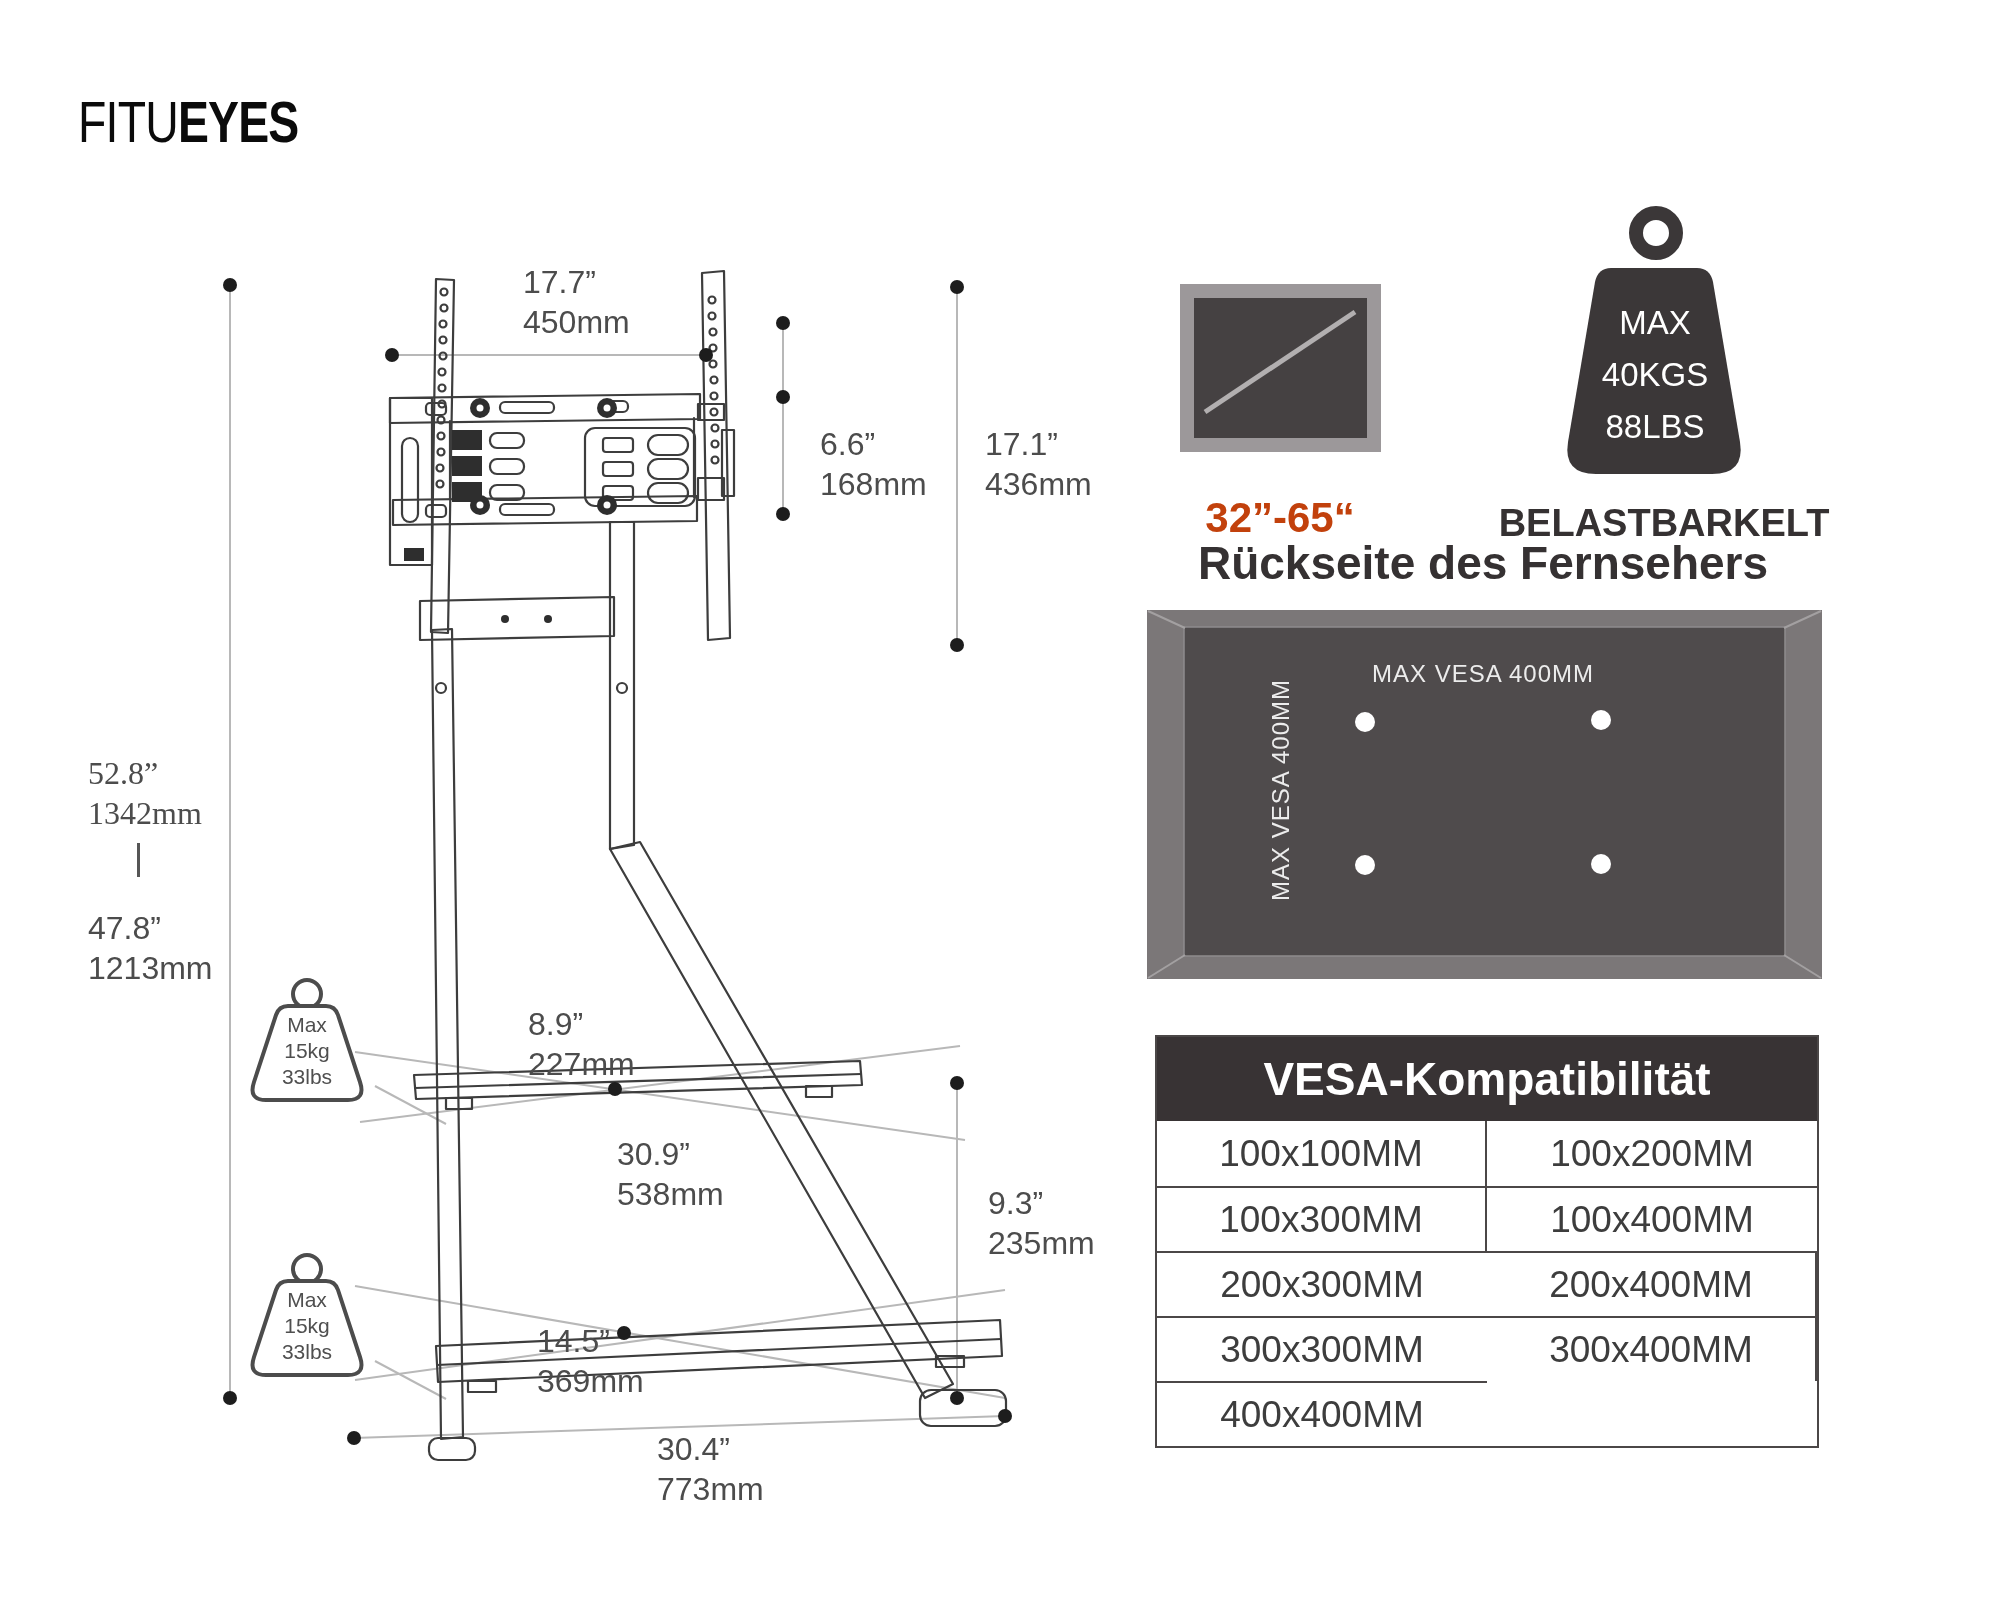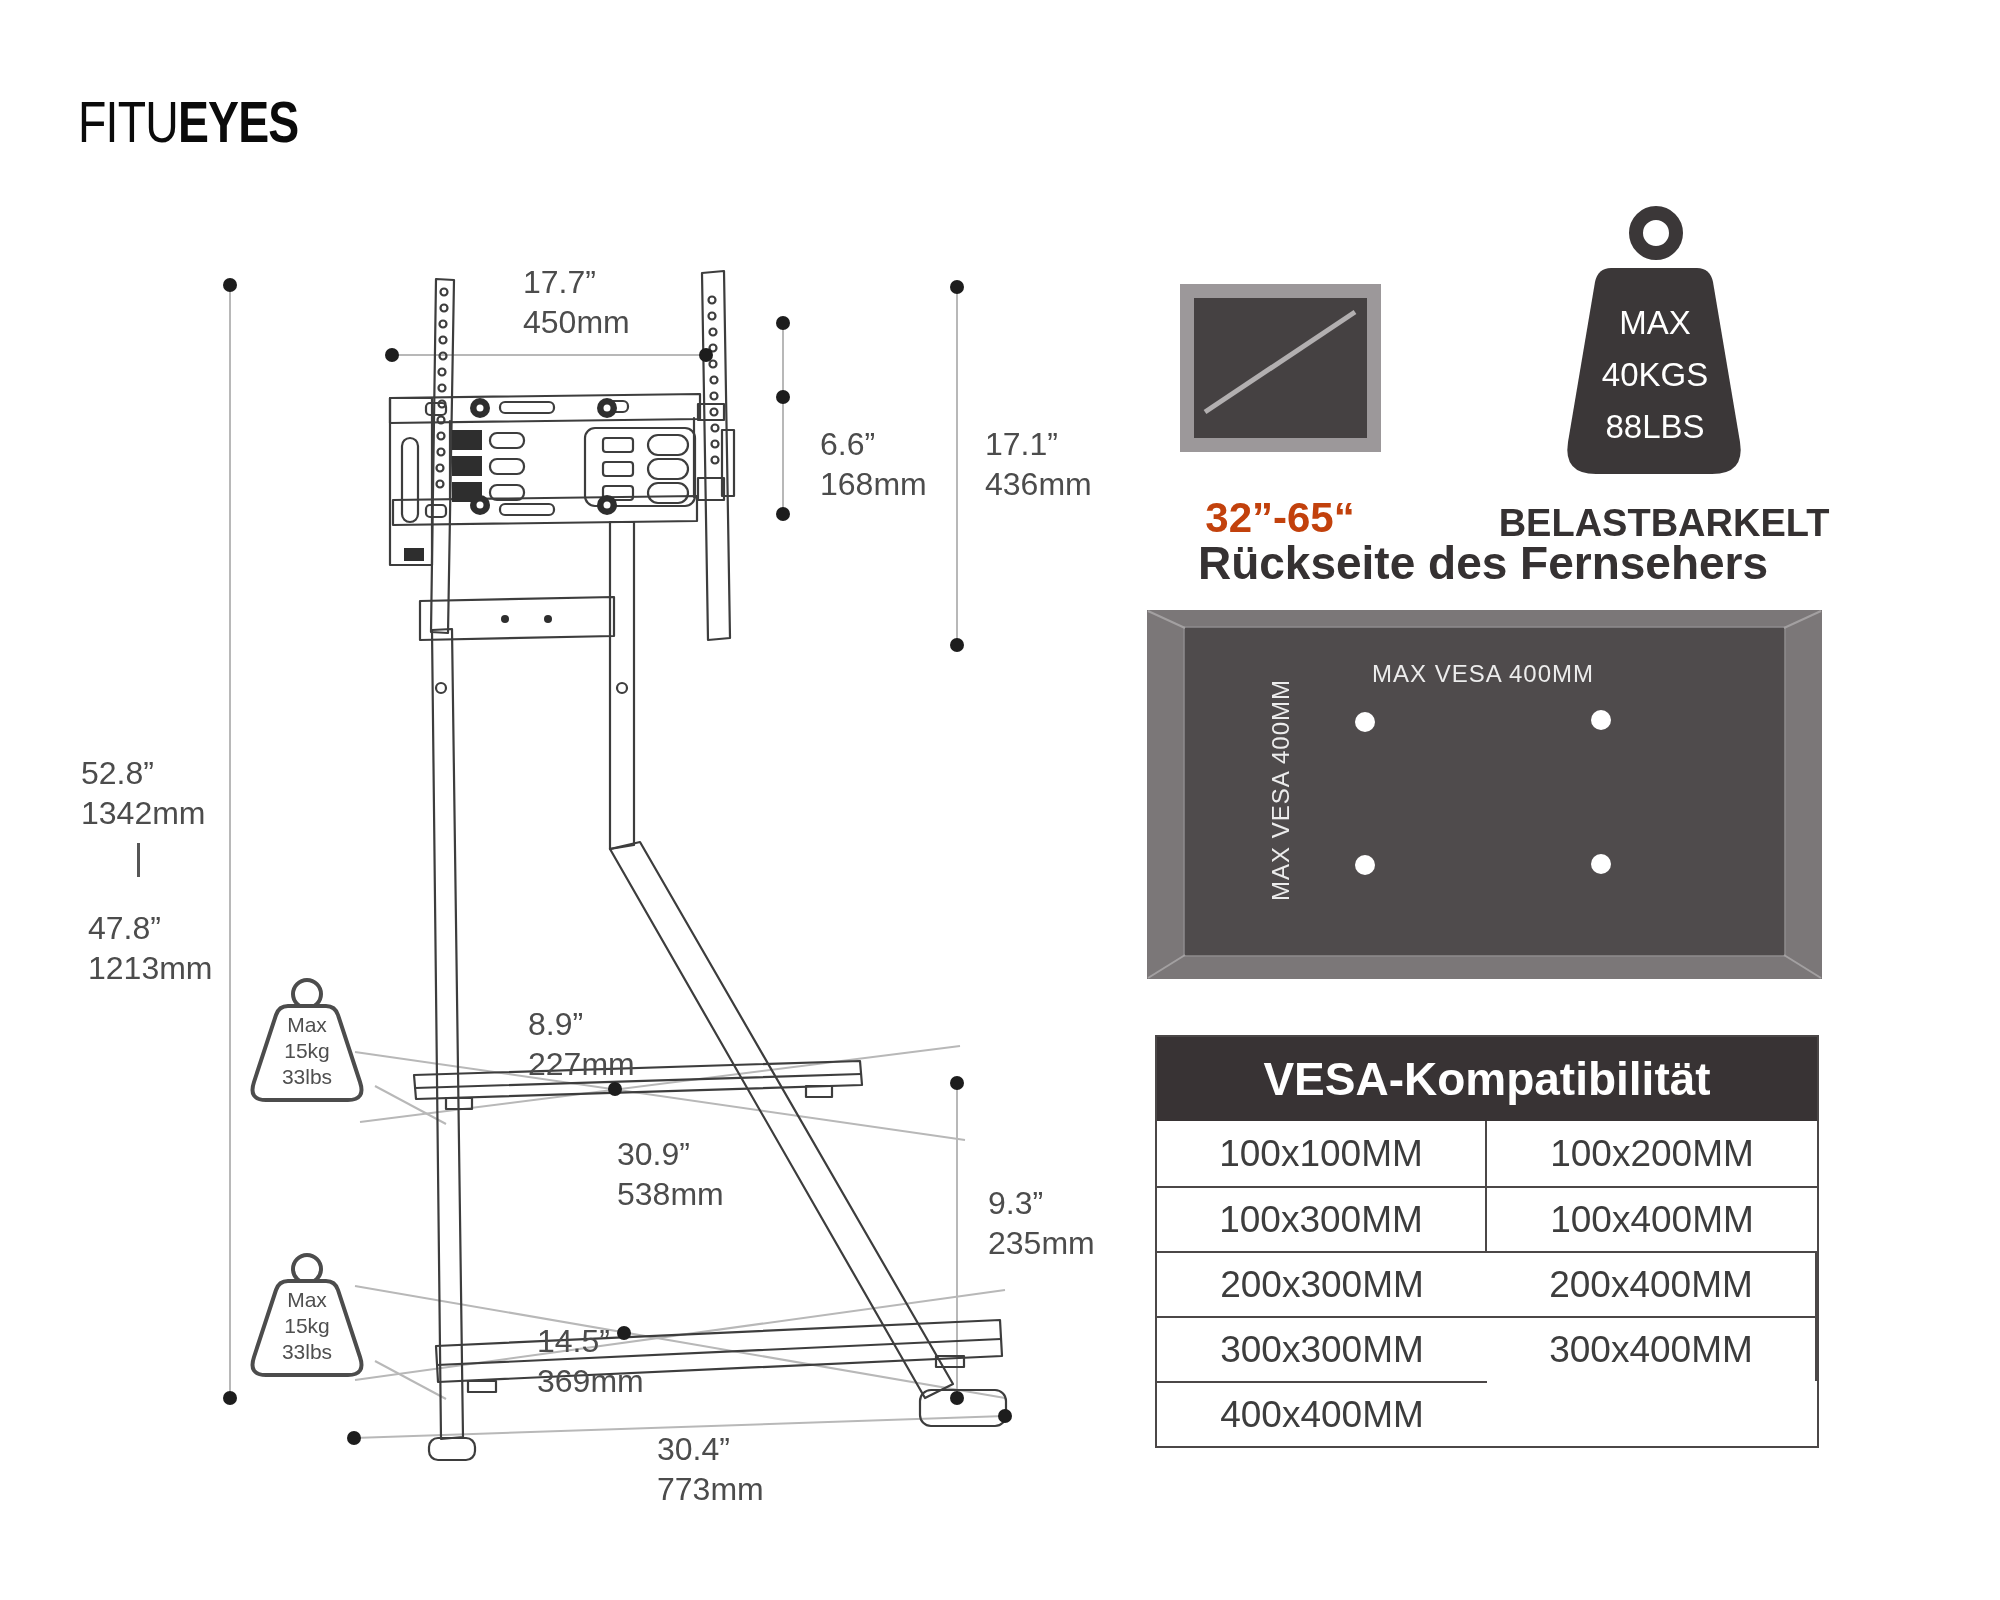--- a/index.html
+++ b/index.html
@@ -195,21 +195,21 @@
     <div>450mm</div>
   </div>
   <div class="abs dim" style="left:810px;top:424px;margin-left:10px;">
     <div>6.6”</div>
     <div>168mm</div>
   </div>
   <div class="abs dim" style="left:985px;top:424px;">
     <div>17.1”</div>
     <div>436mm</div>
   </div>
-  <div class="abs dim" style="left:81px;top:753px;">
+  <div class="abs dim" style="left:88px;top:753px;font-family:Liberation Serif, serif;">
     <div>52.8”</div>
     <div>1342mm</div>
   </div>
   <div class="abs dimsep"></div>
   <div class="abs dim" style="left:88px;top:908px;">
     <div>47.8”</div>
     <div>1213mm</div>
   </div>
   <div class="abs dim" style="left:528px;top:1004px;">
     <div>8.9”</div>

